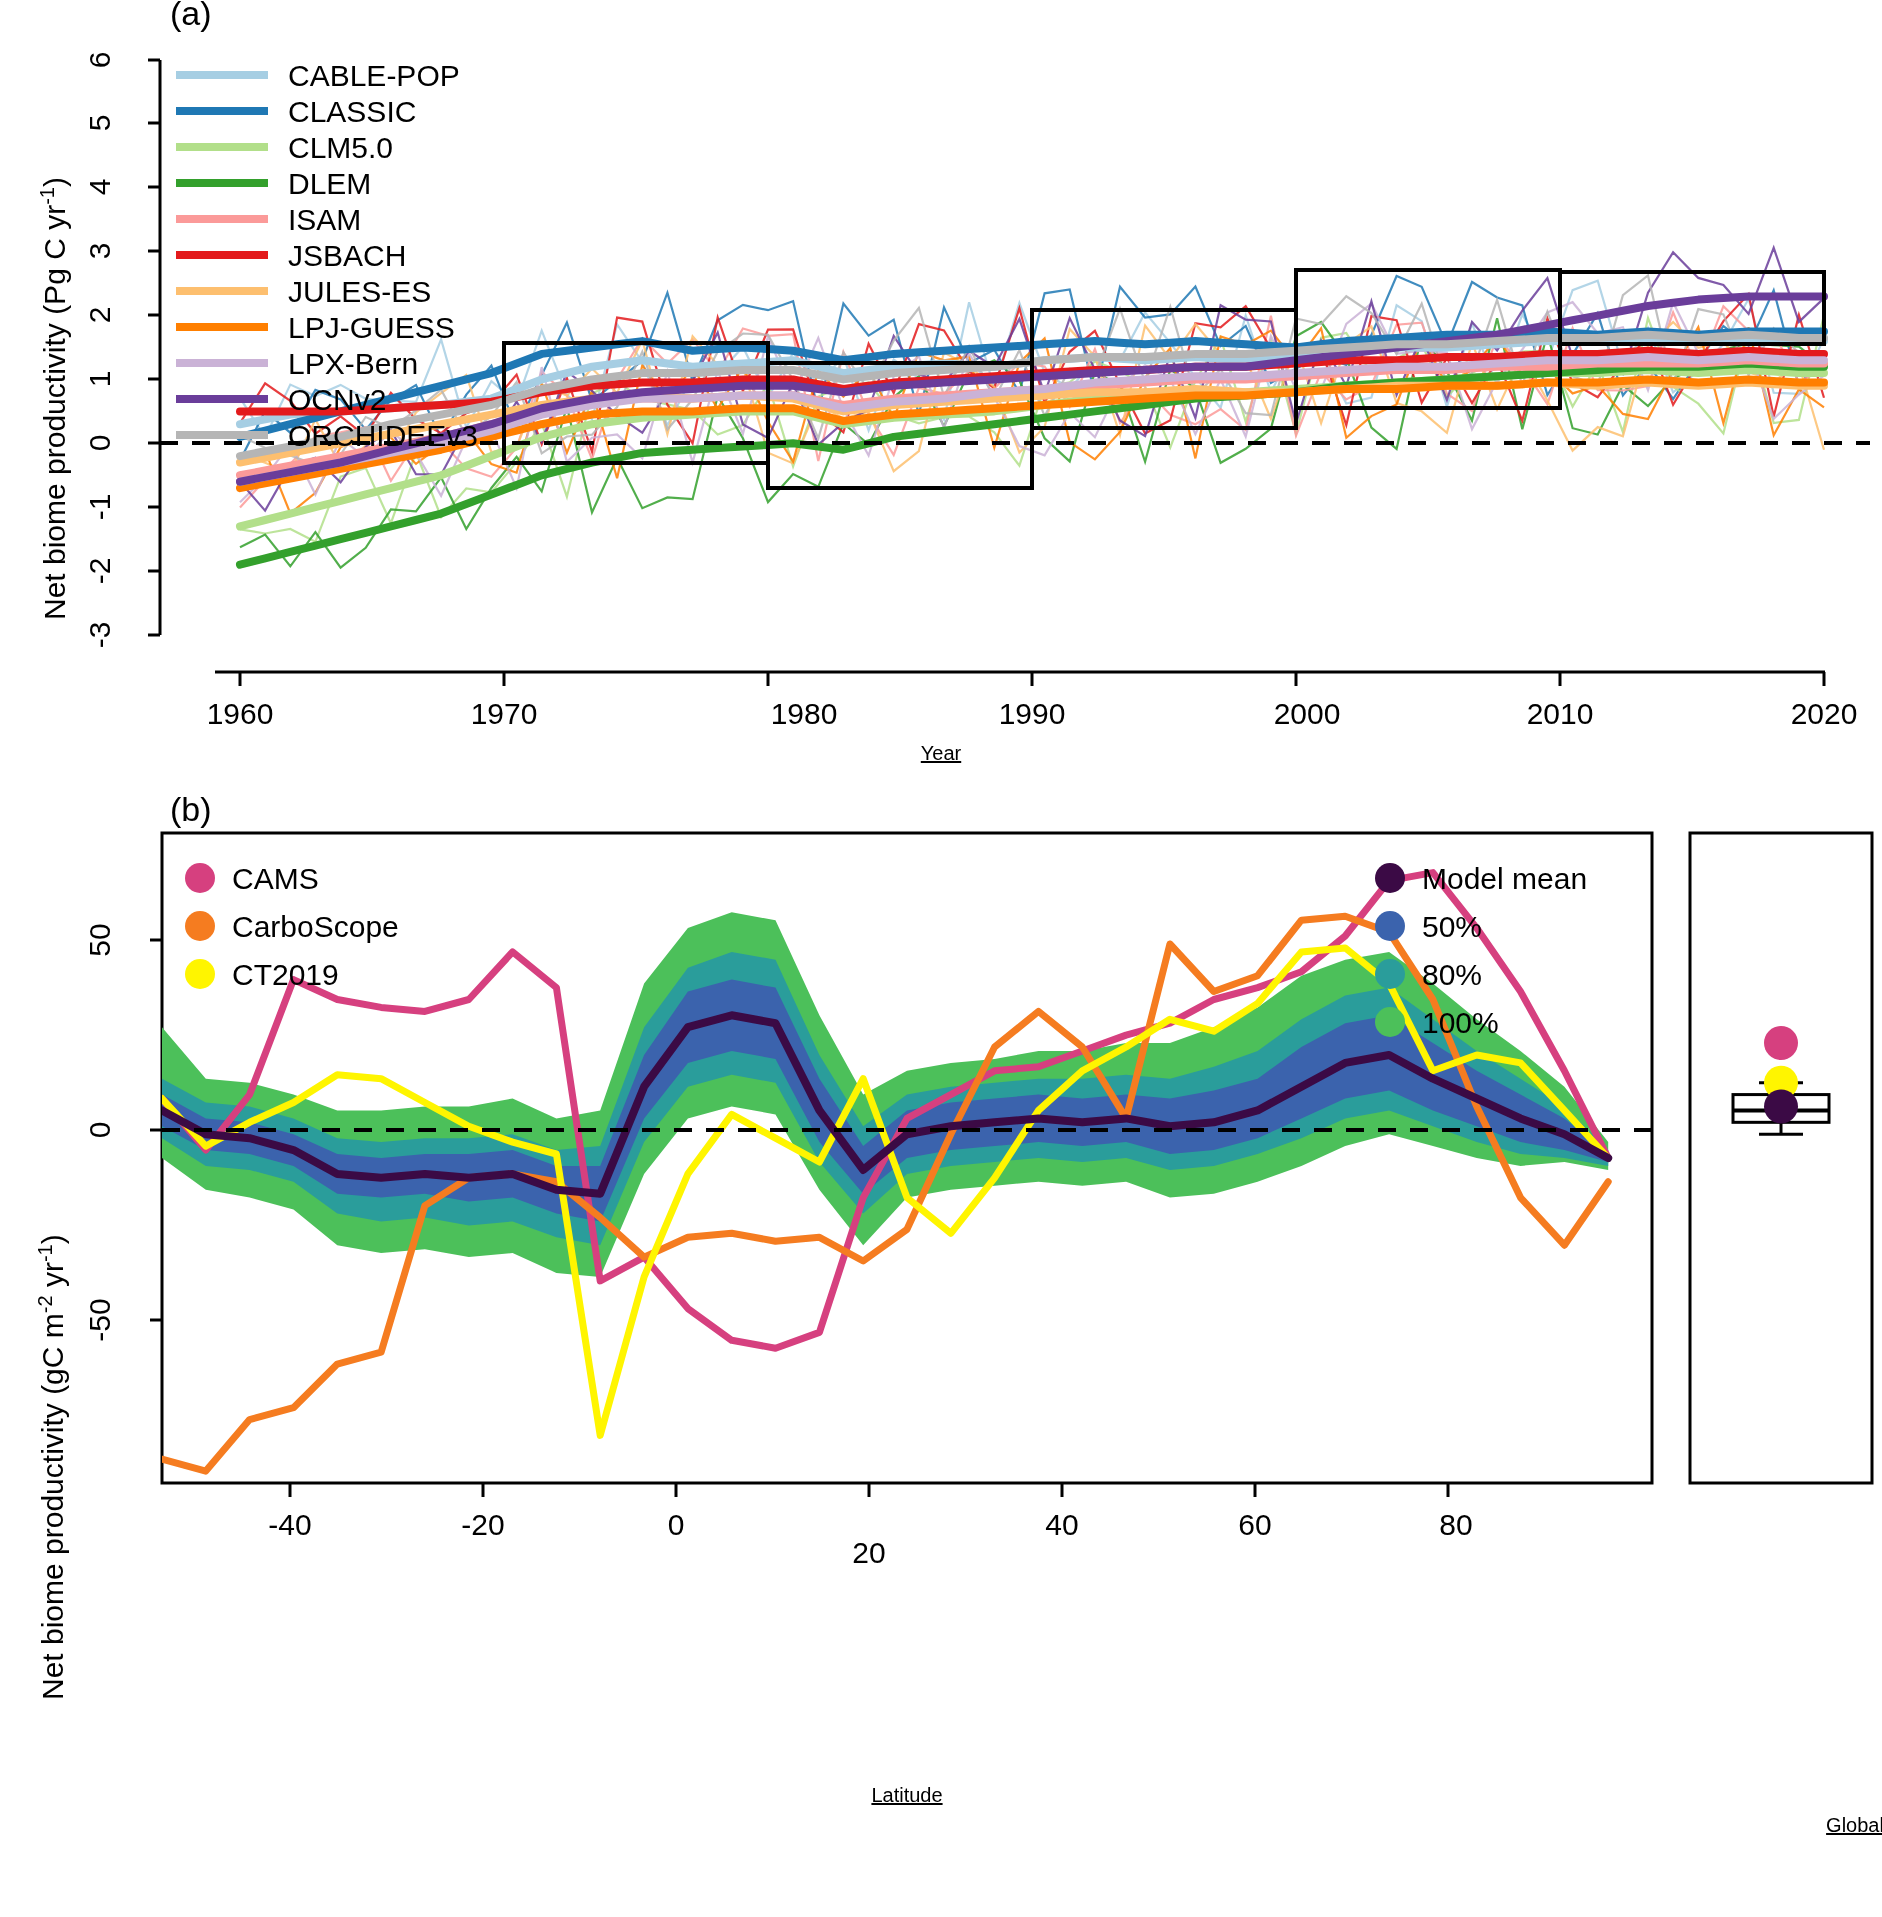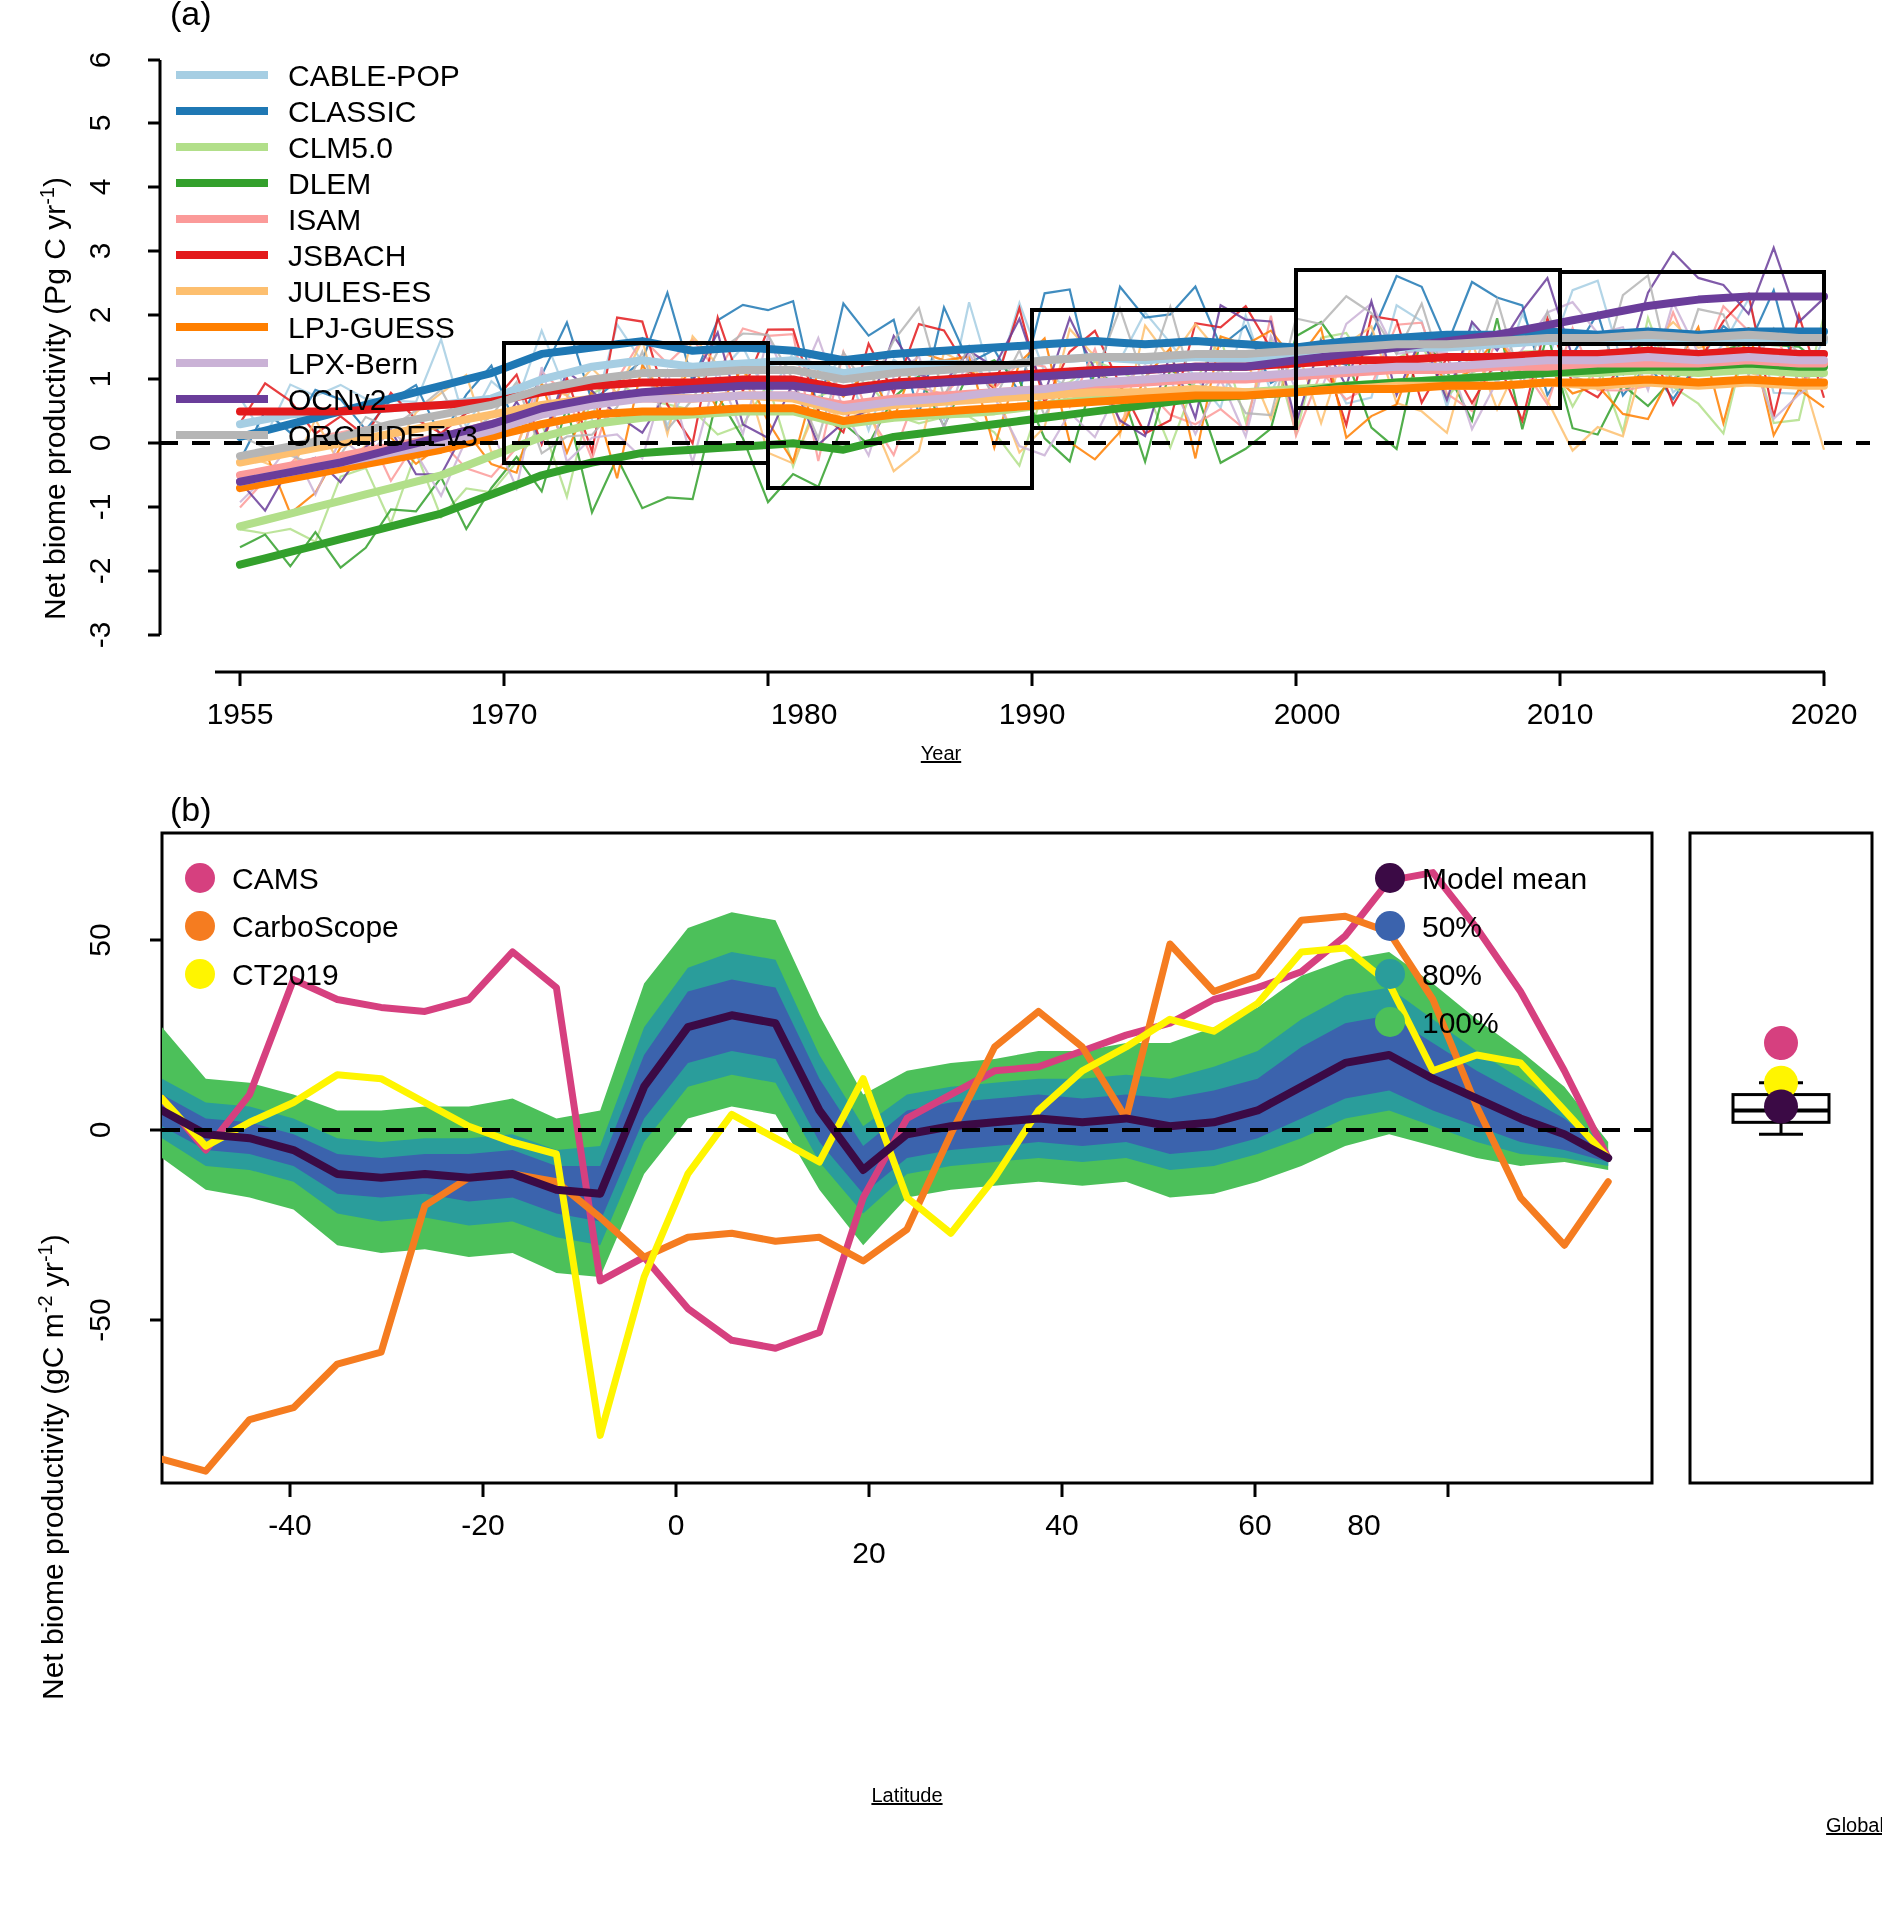--- a/index.html
+++ b/index.html
@@ -136,21 +136,21 @@
         <div class="tick-label" style="position: absolute; left: 100px; top: 443px; transform: translate(-50%, -50%) rotate(-90deg);">0</div>
         <div class="tick-label" style="position: absolute; left: 100px; top: 379px; transform: translate(-50%, -50%) rotate(-90deg);">1</div>
         <div class="tick-label" style="position: absolute; left: 100px; top: 315px; transform: translate(-50%, -50%) rotate(-90deg);">2</div>
         <div class="tick-label" style="position: absolute; left: 100px; top: 251px; transform: translate(-50%, -50%) rotate(-90deg);">3</div>
         <div class="tick-label" style="position: absolute; left: 100px; top: 187px; transform: translate(-50%, -50%) rotate(-90deg);">4</div>
         <div class="tick-label" style="position: absolute; left: 100px; top: 123px; transform: translate(-50%, -50%) rotate(-90deg);">5</div>
         <div class="tick-label" style="position: absolute; left: 100px; top: 60px; transform: translate(-50%, -50%) rotate(-90deg);">6</div>
       </div>
 
     <div id="aXLabels">
-        <div class="tick-label" style="position: absolute; left: 240px; top: 697px; transform: translateX(-50%);">1955</div>
+        <div class="tick-label" style="position: absolute; left: 240px; top: 697px; transform: translateX(-50%);">1960</div>
         <div class="tick-label" style="position: absolute; left: 504px; top: 697px; transform: translateX(-50%);">1970</div>
         <div class="tick-label" style="position: absolute; left: 804px; top: 697px; transform: translateX(-50%);">1980</div>
         <div class="tick-label" style="position: absolute; left: 1032px; top: 697px; transform: translateX(-50%);">1990</div>
         <div class="tick-label" style="position: absolute; left: 1296px; top: 697px; transform: translateX(-50%); margin-left: 11px;">2000</div>
         <div class="tick-label" style="position: absolute; left: 1560px; top: 697px; transform: translateX(-50%);">2010</div>
         <div class="tick-label" style="position: absolute; left: 1824px; top: 697px; transform: translateX(-50%);">2020</div>
       </div>
 
     <div class="axis-title" style="left:941px;top:742px;transform:translateX(-50%);">Year</div>
   </div>
@@ -241,19 +241,19 @@
         <div class="tick-label" style="position: absolute; left: 100px; top: 330px; transform: translate(-50%, -50%) rotate(-90deg);">0</div>
         <div class="tick-label" style="position: absolute; left: 100px; top: 140px; transform: translate(-50%, -50%) rotate(-90deg);">50</div>
       </div>
     <div id="bXLabels">
         <div class="tick-label" style="position: absolute; left: 290px; top: 708px; transform: translateX(-50%);">-40</div>
         <div class="tick-label" style="position: absolute; left: 483px; top: 708px; transform: translateX(-50%);">-20</div>
         <div class="tick-label" style="position: absolute; left: 676px; top: 708px; transform: translateX(-50%);">0</div>
         <div class="tick-label" style="position: absolute; left: 869px; top: 708px; transform: translateX(-50%); margin-top: 28px;">20</div>
         <div class="tick-label" style="position: absolute; left: 1062px; top: 708px; transform: translateX(-50%);">40</div>
         <div class="tick-label" style="position: absolute; left: 1255px; top: 708px; transform: translateX(-50%);">60</div>
-        <div class="tick-label" style="position: absolute; left: 1364px; top: 708px; transform: translateX(-50%);">80</div>
+        <div class="tick-label" style="position: absolute; left: 1456px; top: 708px; transform: translateX(-50%);">80</div>
       </div>
 
     <div class="axis-title" style="left:907px;top:984px;transform:translateX(-50%);">Latitude</div>
     <div class="axis-title" style="left:1855px;top:1000px;transform:translateX(-50%);margin-top:14px;">Global</div>
   </div>
 </div>
 
 </body></html>

